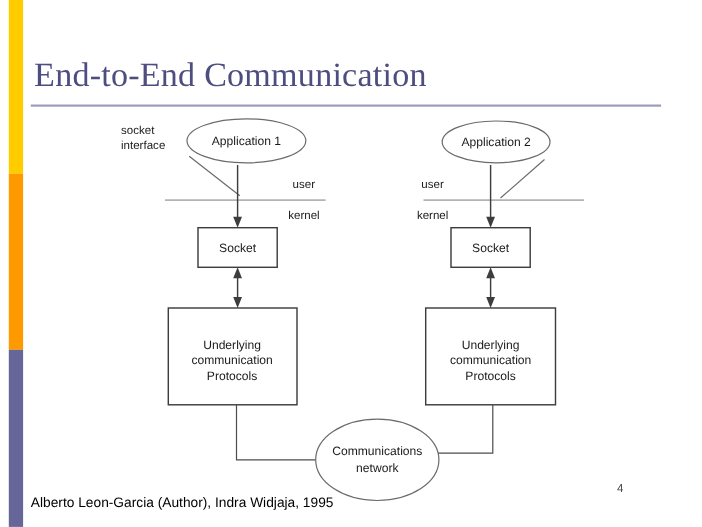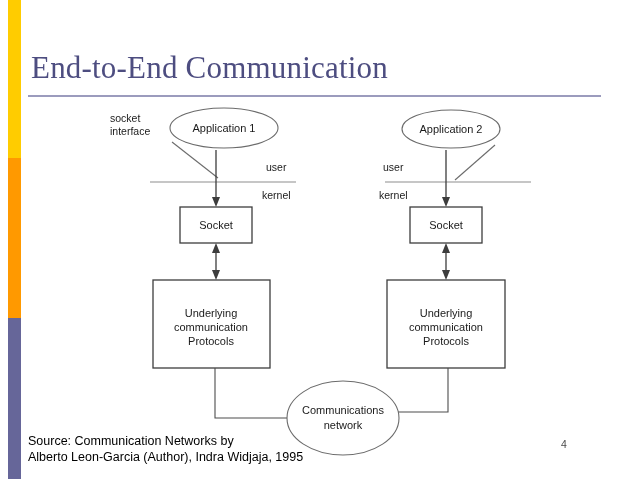--- a/index.html
+++ b/index.html
@@ -164,17 +164,17 @@
     <text class="dg-label" x="446" y="331" text-anchor="middle">communication</text>
     <text class="dg-label" x="446" y="345" text-anchor="middle">Protocols</text>
 
     <path class="dg-conn" d="M 448 368 L 448 412 L 396 412"></path>
 
     <ellipse class="dg-ell" cx="343" cy="418" rx="56" ry="37"></ellipse>
     <text class="dg-label" x="343" y="414" text-anchor="middle">Communications</text>
     <text class="dg-label" x="343" y="429" text-anchor="middle">network</text>
   </svg>
 
-  <div class="source"><span>Source: Communication Networks by</span><br><span>Alberto Leon-Garcia (Author), Indra Widjaja, 1995</span></div>
+  <div class="source"><br><span>Alberto Leon-Garcia (Author), Indra Widjaja, 1995</span></div>
 
   <div class="slide-number">4</div>
 
 </div>
 
 </body></html>

